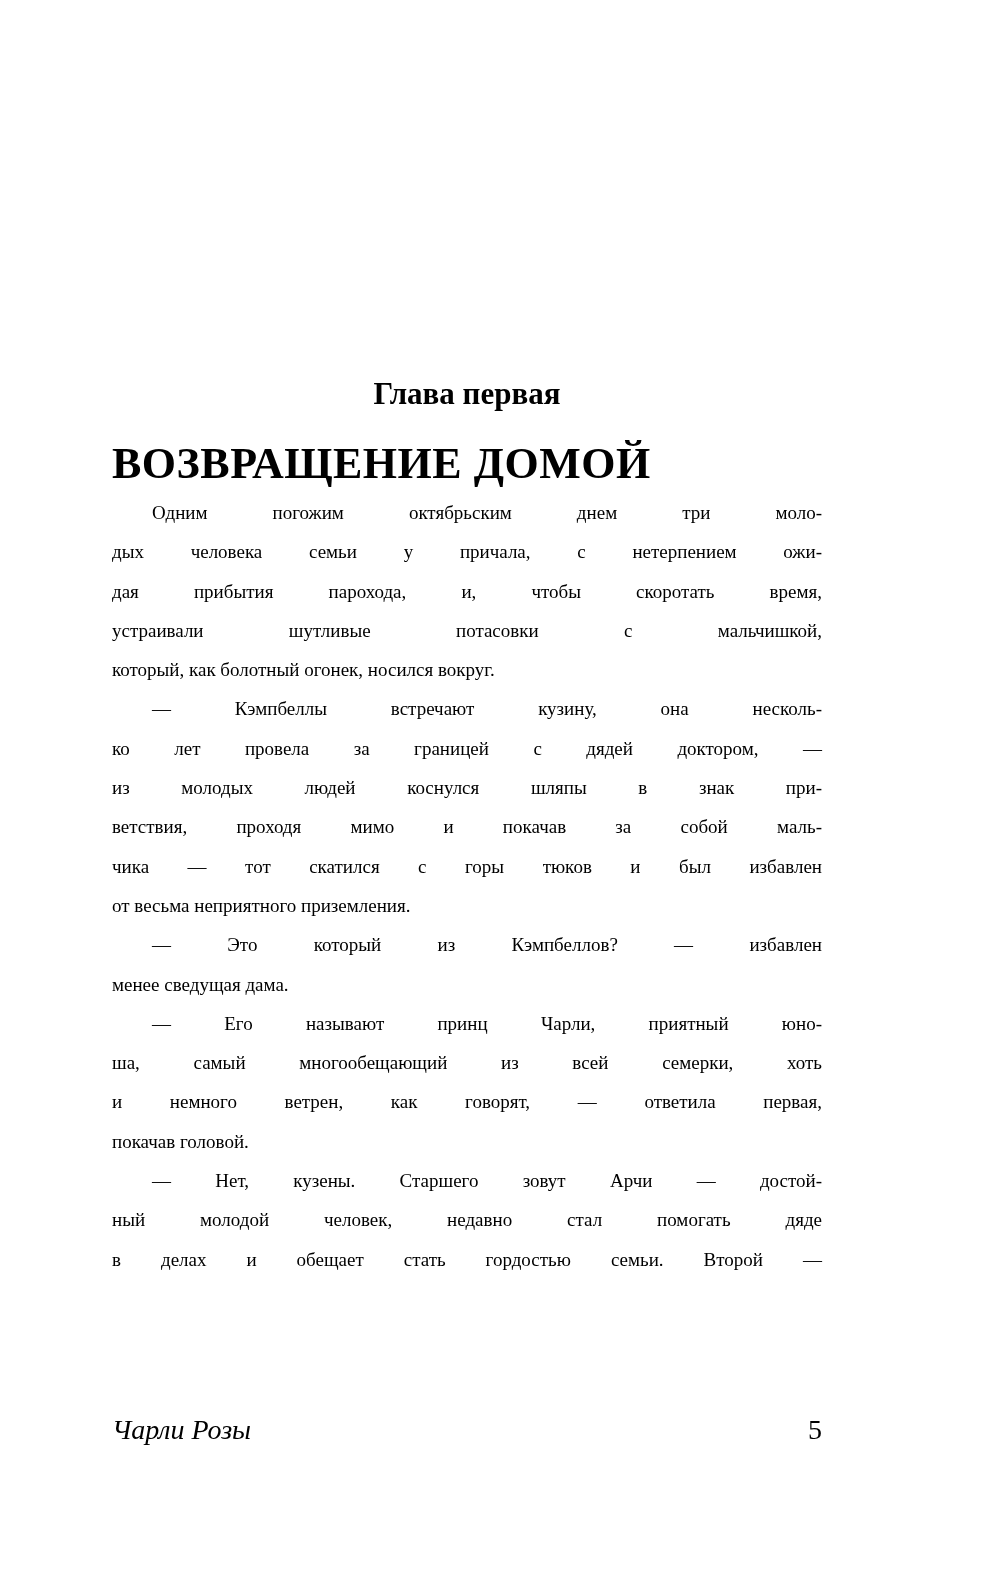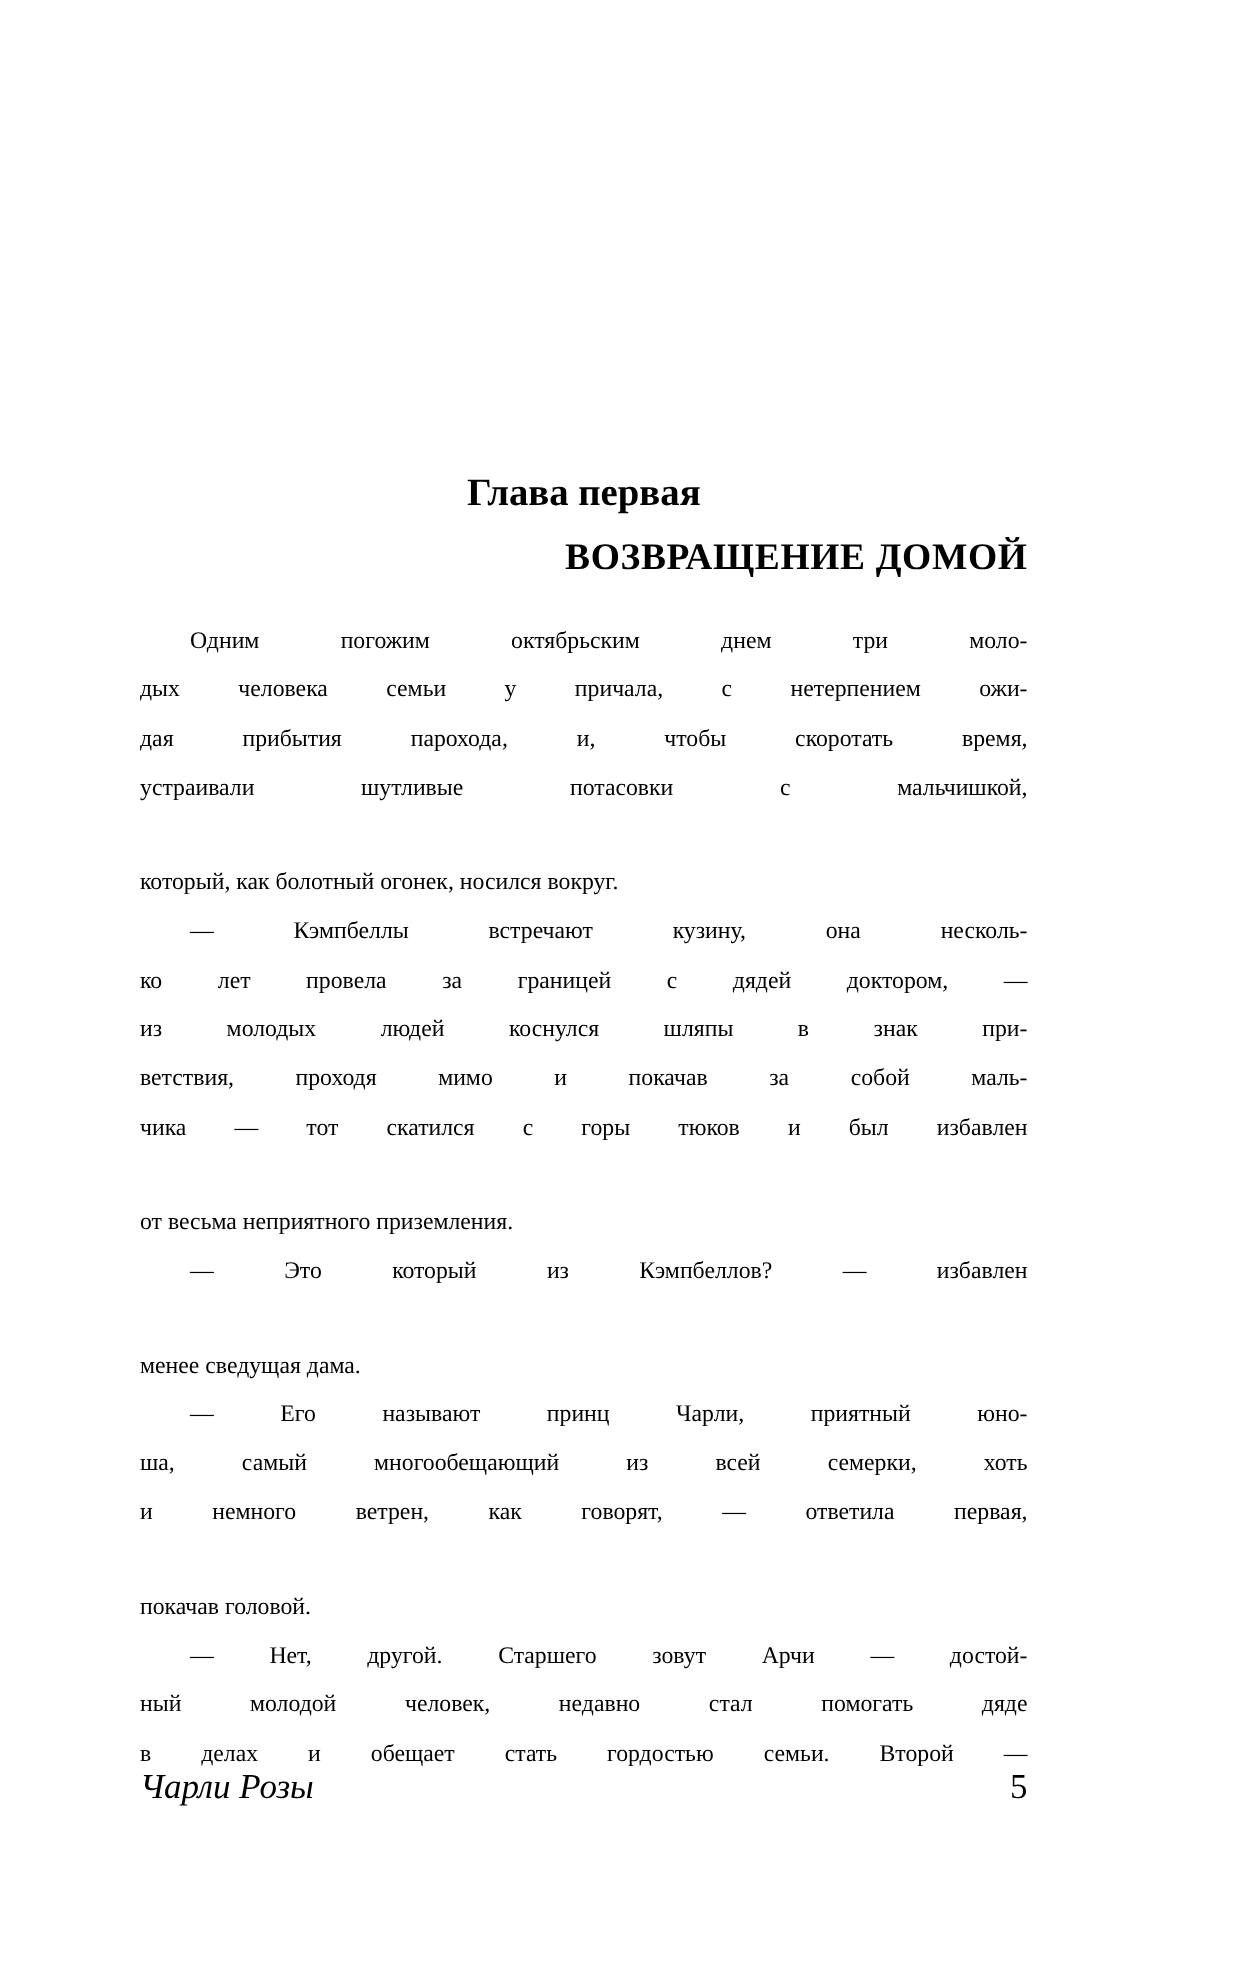--- a/index.html
+++ b/index.html
@@ -25,47 +25,46 @@
     top: 376px;
     left: 112px;
     width: 710px;
     text-align: center;
     font-weight: bold;
     font-size: 31px;
     line-height: 36px;
   }
   .chapter-title {
     position: absolute;
-    top: 424px;
+    top: 442px;
     left: 112px;
     width: 710px;
-    text-align: right;
+    text-align: left;
     font-weight: bold;
-    font-size: 30px;
+    font-size: 44px;
     line-height: 44px;
     letter-spacing: 0.5px;
   }
   .body-text {
     position: absolute;
     top: 493px;
     left: 112px;
     width: 710px;
     font-size: 19px;
     line-height: 39.3px;
   }
   .paragraph {
     margin: 0;
   }
   .line {
     text-align: justify;
     text-align-last: justify;
   }
   .line.last {
     text-align-last: left;
-    margin-top: 36px;
   }
   .line.first {
     text-indent: 40px;
   }
   .footer {
     position: absolute;
     top: 1413px;
     left: 112px;
     width: 710px;
     display: flex;
@@ -107,21 +106,21 @@
         <div class="line first">— Это который из Кэмпбеллов? — избавлен</div>
         <div class="line last">менее сведущая дама.</div>
       </div>
       <div class="paragraph">
         <div class="line first">— Его называют принц Чарли, приятный юно-</div>
         <div class="line">ша, самый многообещающий из всей семерки, хоть</div>
         <div class="line">и немного ветрен, как говорят, — ответила первая,</div>
         <div class="line last">покачав головой.</div>
       </div>
       <div class="paragraph">
-        <div class="line first">— Нет, другой. Старшего зовут Арчи — достой-</div>
+        <div class="line first">— Нет, кузены. Старшего зовут Арчи — достой-</div>
         <div class="line">ный молодой человек, недавно стал помогать дяде</div>
         <div class="line">в делах и обещает стать гордостью семьи. Второй —</div>
       </div>
     </div>
   <div class="footer">
     <span class="running-title">Чарли Розы</span>
     <span class="page-number">5</span>
   </div>
 </div>
 

